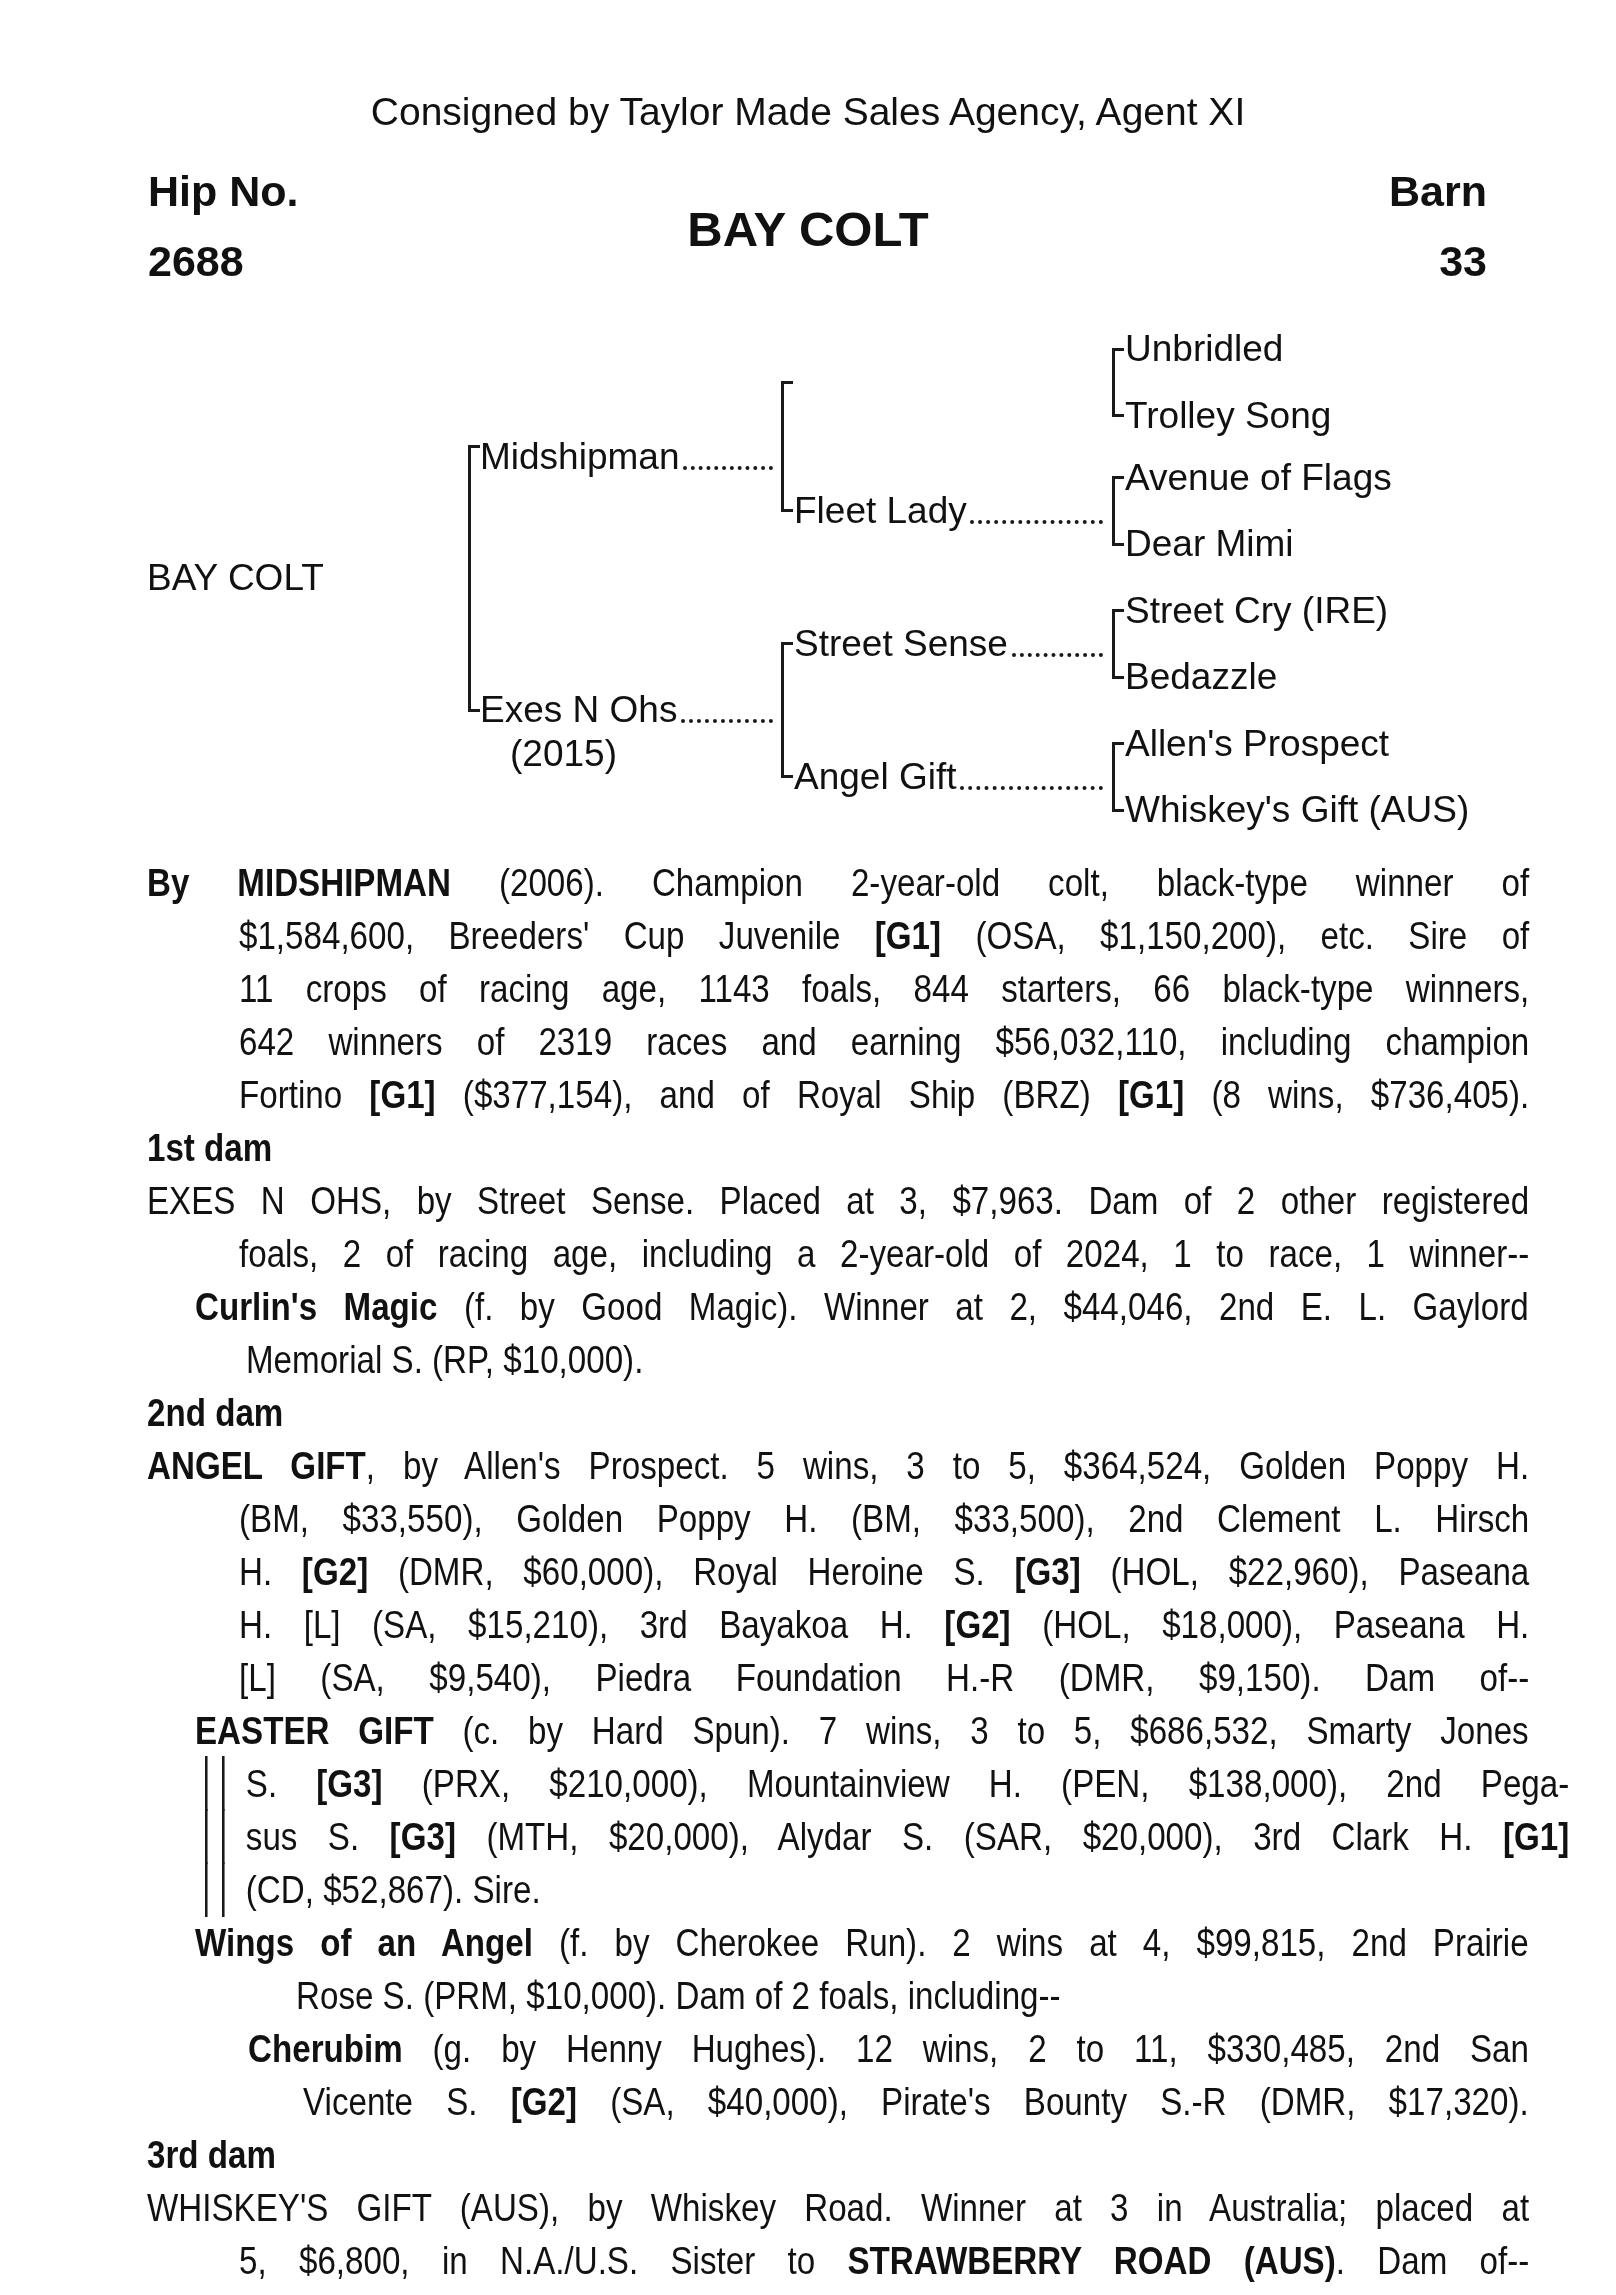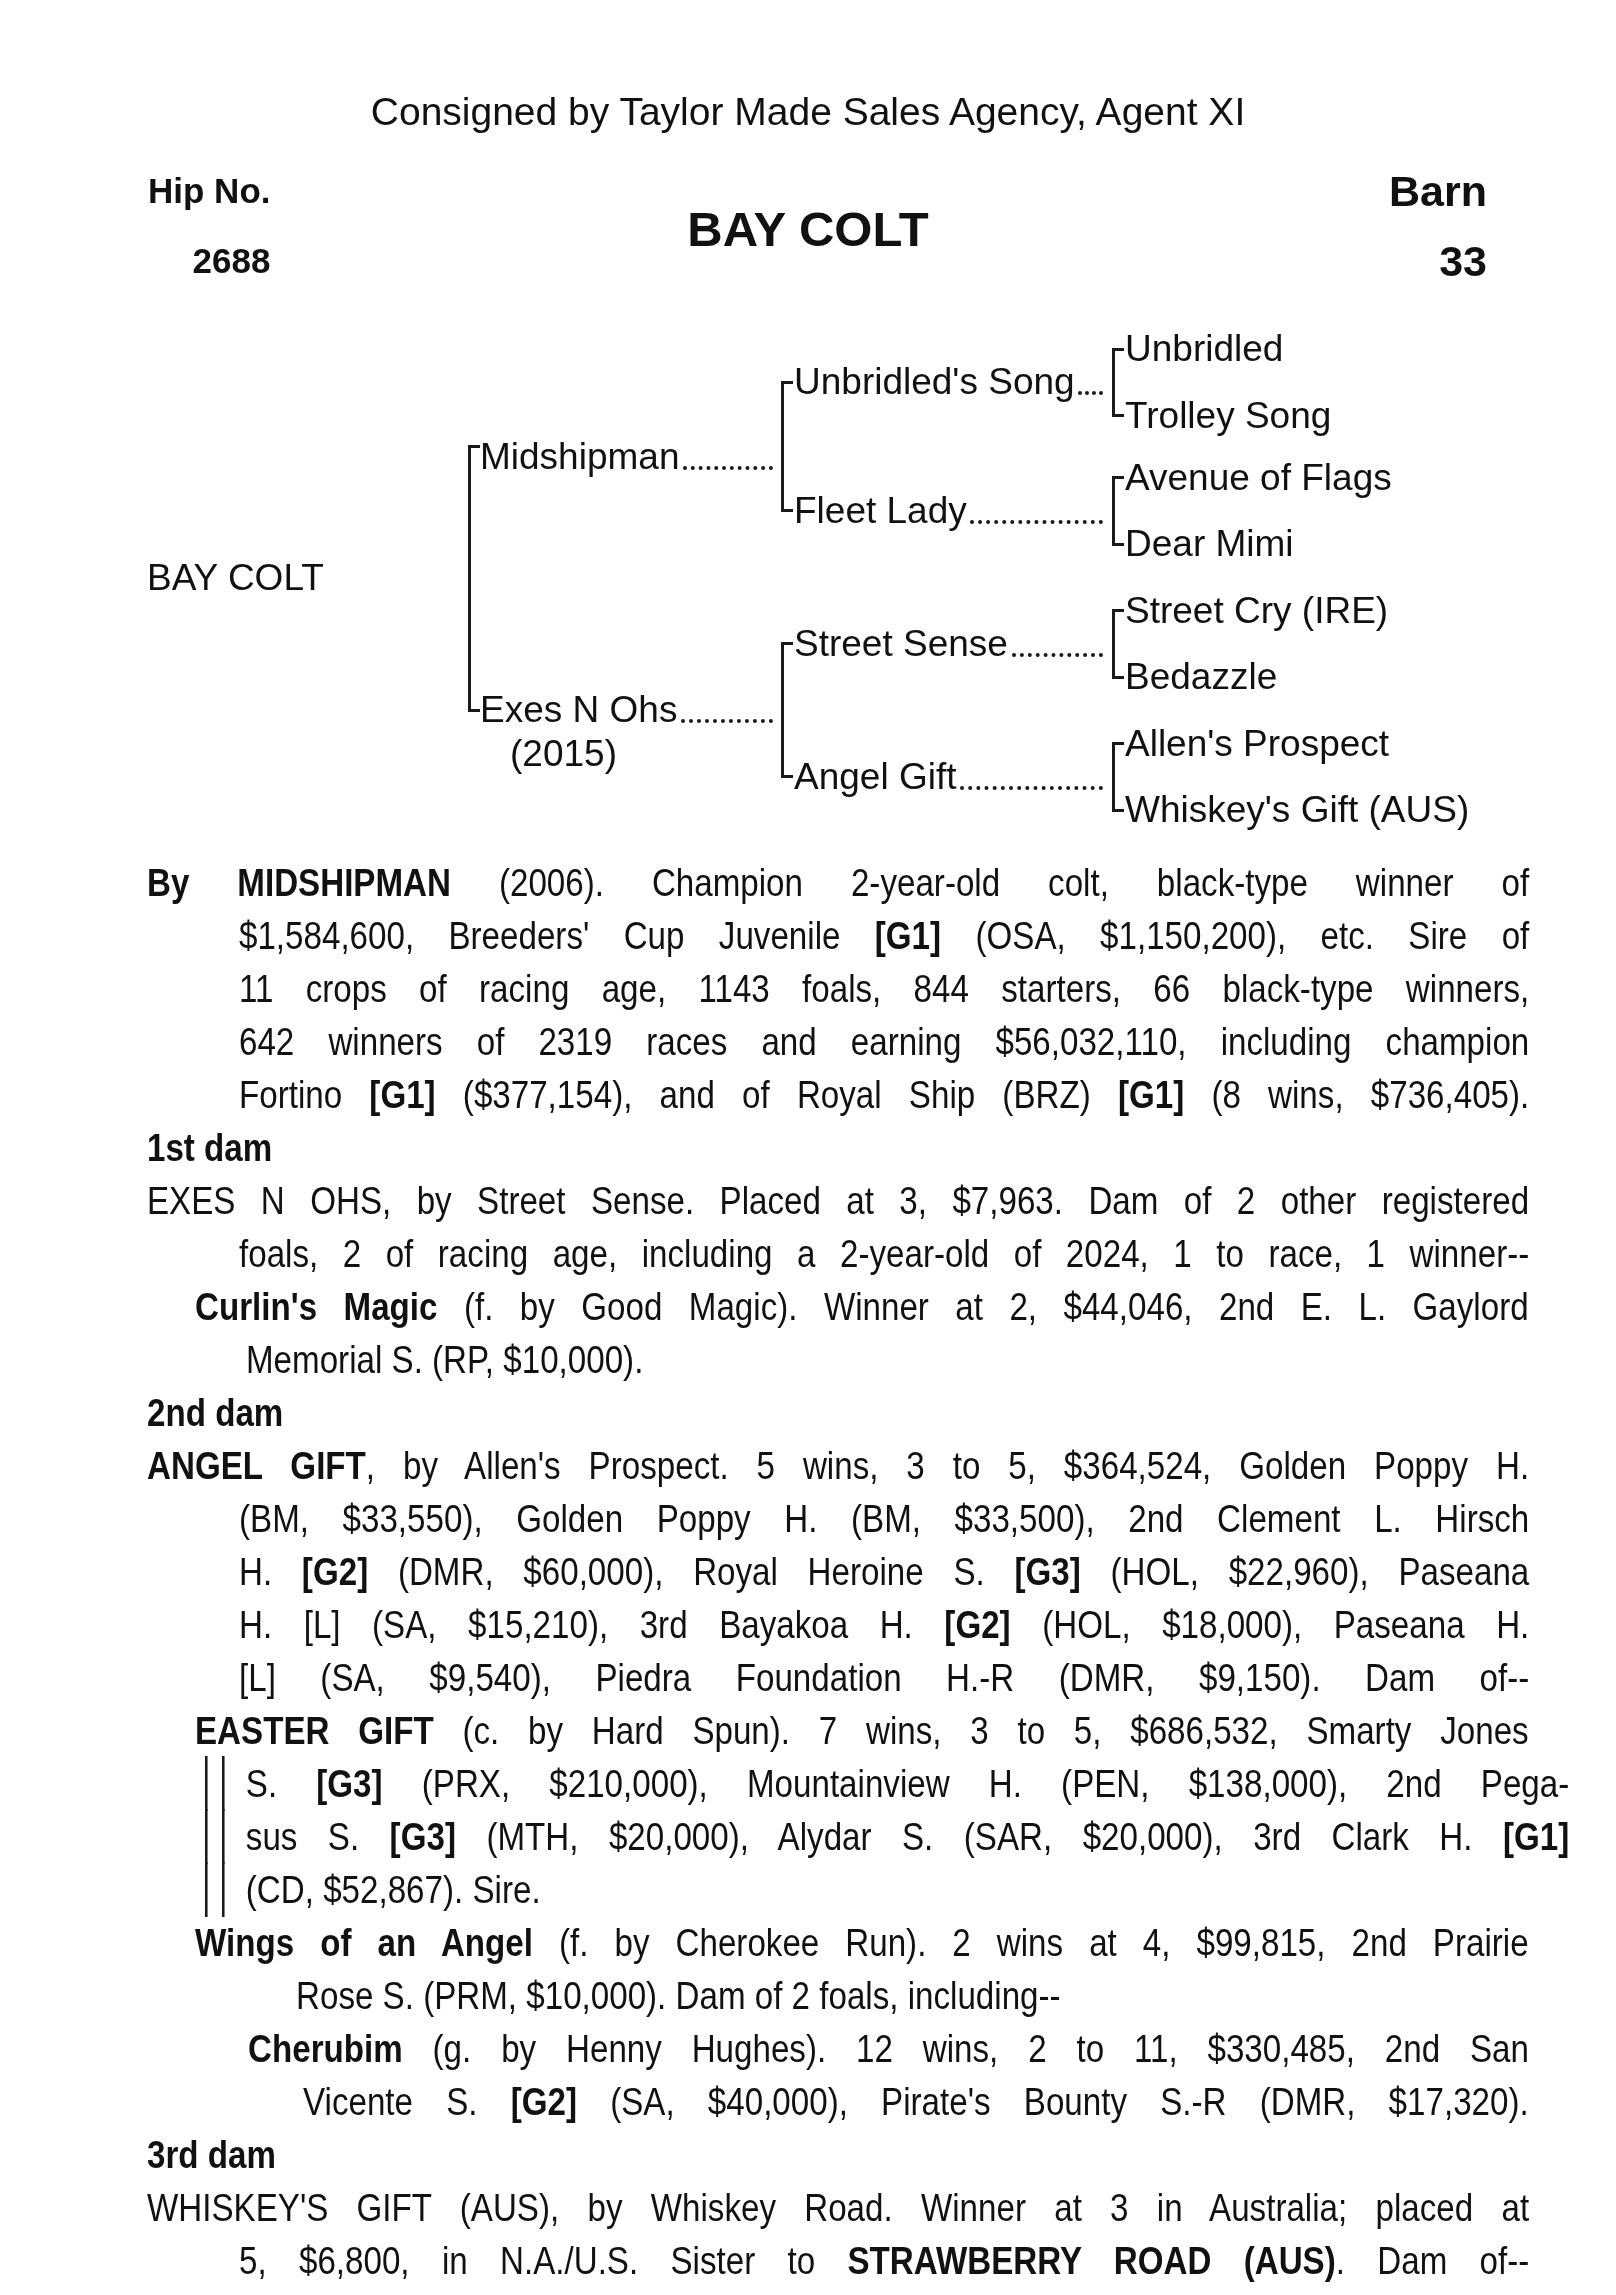--- a/index.html
+++ b/index.html
@@ -2,21 +2,21 @@
 <html style="font-size:7.3px"><head>
 <meta charset="utf-8">
 <style>
   html,body{margin:0;padding:0;background:#ffffff;}
   .page{position:relative;width:1616px;height:3227px;background:#fff;
         font-family:"Liberation Sans","DejaVu Sans",sans-serif;color:#111;overflow:hidden;}
   .abs{position:absolute;}
   .b{font-weight:700;}
   
   .consignor{top:90px;left:0;width:1616px;text-align:center;font-size:39px;font-weight:400;}
-  .hipblock{left:148px;top:156px;text-align:right;font-weight:700;font-size:35px;line-height:70px;}
+  .hipblock{left:148px;top:156px;text-align:left;font-weight:700;font-size:43px;line-height:70px;}
   .barnblock{right:129px;top:156px;text-align:right;font-weight:700;font-size:43px;line-height:70px;}
   .title{top:201px;left:0;width:1616px;text-align:center;font-size:49px;font-weight:700;}
   .foaled{top:269px;left:0;width:1616px;text-align:center;font-size:35px;font-weight:700;}
   
   .tree{position:absolute;top:0;left:0;width:1616px;height:872px;font-size:37px;}
   .trow{position:absolute;height:48px;line-height:48px;display:flex;align-items:flex-end;white-space:nowrap;}
   .trow .nm{line-height:48px;}
   .ldr{flex:1;height:0;border-bottom:4.1px dotted #1a1a1a;margin:0 4.6px 11px 3.7px;min-width:18.4px;}
   .vl{position:absolute;width:0;border-left:3.2px solid #1a1a1a;}
   .tick{position:absolute;width:12px;height:0;border-top:3.2px solid #1a1a1a;}
@@ -54,24 +54,20 @@
       </div>
       <div class="trow" style="left: 480px; top: 422px; width: 298px; margin-top: 11px;">
         <span class="nm">Midshipman</span>
         <i class="ldr"></i>
       </div>
       <div class="trow" style="left: 480px; top: 686px; width: 298px;">
         <span class="nm">Exes N Ohs</span>
         <i class="ldr"></i>
       </div>
       <div class="subnote" style="left: 510px; top: 730px;">(2015)</div>
-      <div class="trow" style="left: 794px; top: 358px; width: 314px;">
-        <span class="nm">Unbridled's Song</span>
-        <i class="ldr"></i>
-      </div>
       <div class="trow" style="left: 794px; top: 487px; width: 314px;">
         <span class="nm">Fleet Lady</span>
         <i class="ldr"></i>
       </div>
       <div class="trow" style="left: 794px; top: 620px; width: 314px;">
         <span class="nm">Street Sense</span>
         <i class="ldr"></i>
       </div>
       <div class="trow" style="left: 794px; top: 753px; width: 314px;">
         <span class="nm">Angel Gift</span>

